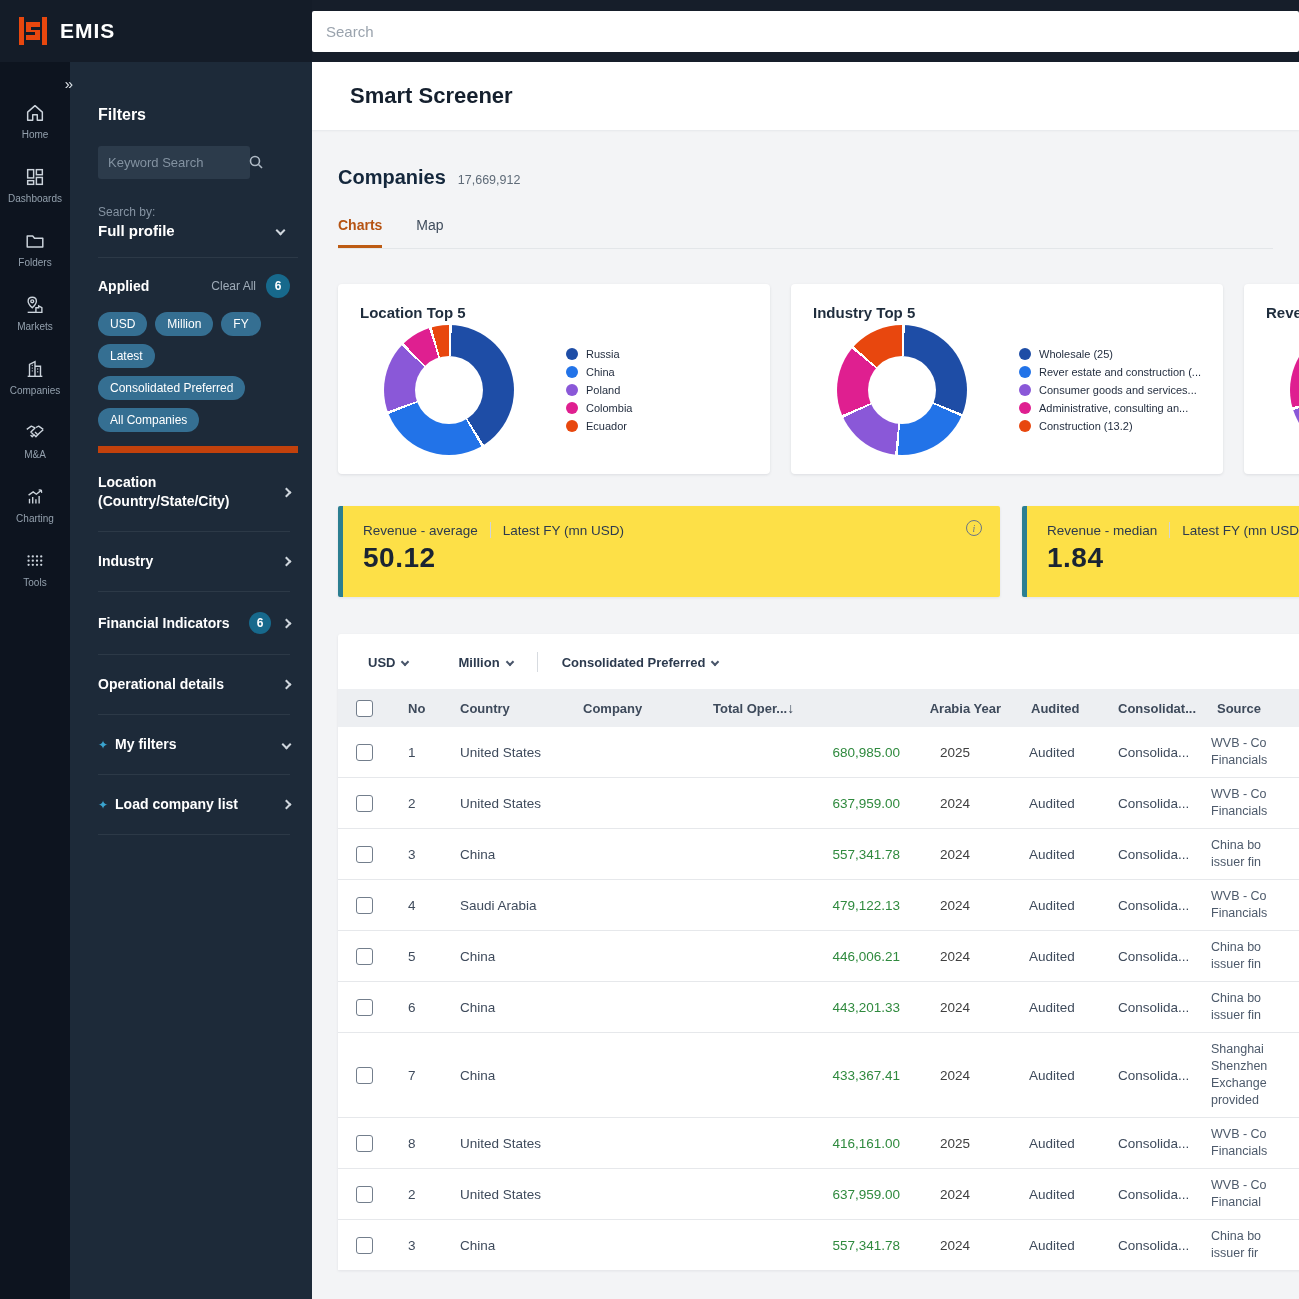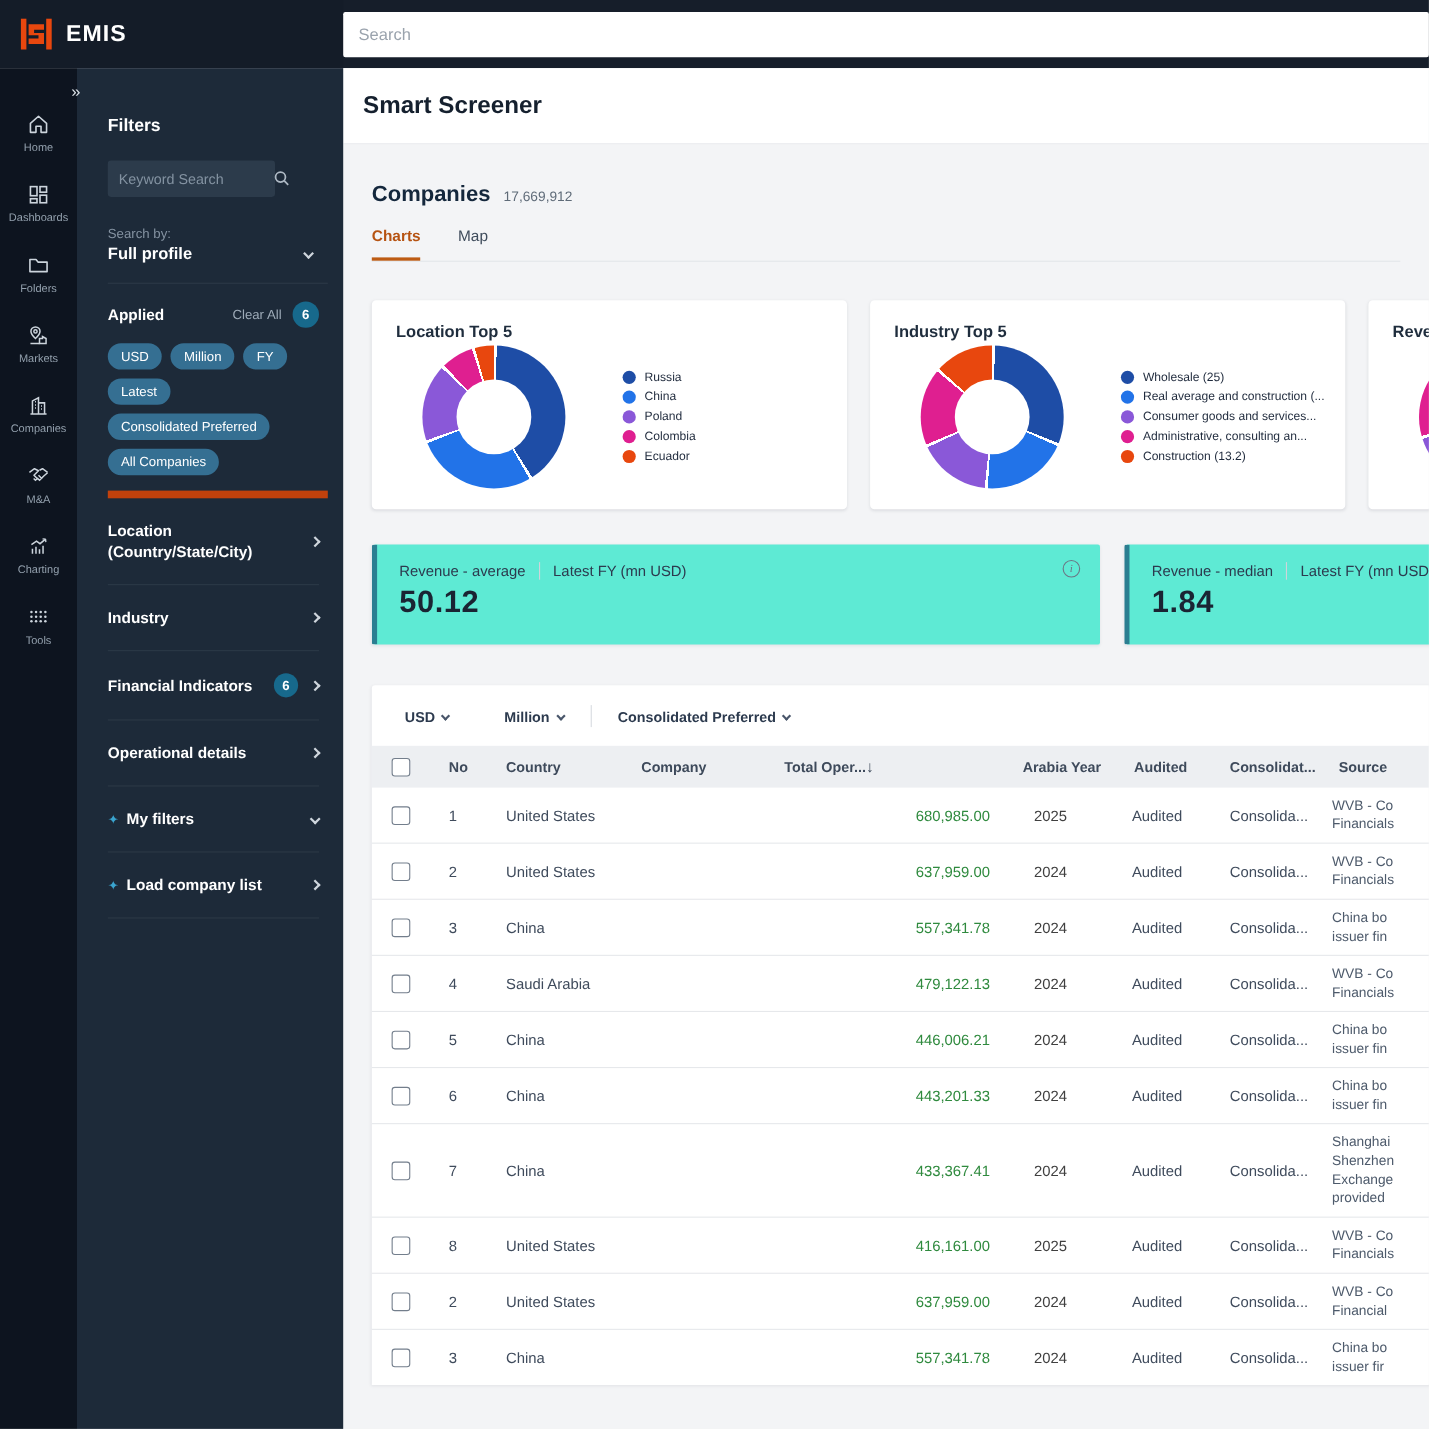--- a/index.html
+++ b/index.html
@@ -49,48 +49,48 @@
     font-size:12px; font-weight:bold; display:flex; align-items:center; justify-content:center; }
   .chips { margin-top:14px; display:flex; flex-wrap:wrap; gap:8px; width:200px; }
   .chip { background:#356f92; color:#fff; font-size:12px; padding:5px 12px; border-radius:12px; cursor:pointer; }
   .fsection { display:flex; align-items:center; width:192px; padding:20px 0; border-bottom:1px solid #2c3947; cursor:pointer; }
   .fsection-label { font-size:14px; font-weight:bold; flex:1; line-height:19px; }
   .fsection .count-badge { width:22px; height:22px; margin-right:12px; }
   .star { color:#3aa4cf; font-size:12px; margin-right:7px; }
 
   
   .main { background:#f3f4f6; overflow:hidden; display:flex; flex-direction:column; }
-  .page-head { background:#fff; height:68px; display:flex; align-items:center; padding-left:18px;
+  .page-head { background:#fff; height:68px; display:flex; align-items:center; padding-left:38px;
     box-shadow:0 1px 2px rgba(20,30,45,.06); }
   .page-title { font-size:22px; font-weight:bold; color:#15202e; }
   .content { flex:1; padding-left:26px; overflow:hidden; }
   .companies-head { margin-top:36px; display:flex; align-items:baseline; gap:12px; }
   .companies-title { font-size:20px; font-weight:bold; color:#14273c; }
   .companies-count { font-size:12.5px; color:#5f6b78; }
-  .tabs { display:flex; gap:34px; margin-top:17px; border-bottom:1px solid #e3e6e9; width:935px; }
+  .tabs { display:flex; gap:34px; margin-top:28px; border-bottom:1px solid #e3e6e9; width:935px; }
   .tab { font-size:14px; padding-bottom:12px; cursor:pointer; color:#3f4c5c; }
   .tab.active { color:#b65312; font-weight:bold; border-bottom:3px solid #bd5b13; }
 
   
   .cards { display:flex; gap:21px; margin-top:35px; width:1400px; }
   .card { background:#fff; border-radius:4px; box-shadow:0 1px 3px rgba(20,30,45,.10);
     width:432px; height:190px; padding:20px 22px; flex:none; }
   .card-title { font-size:15px; font-weight:bold; color:#1f2d3d; }
   .chart-body { display:flex; align-items:center; margin-top:4px; }
   .donut { width:130px; height:130px; border-radius:50%; position:relative; margin-left:24px; flex:none; cursor:pointer; }
   .donut::after { content:""; position:absolute; left:31px; top:31px; width:68px; height:68px;
     border-radius:50%; background:#fff; }
   .legend { margin-left:52px; display:flex; flex-direction:column; gap:6px; }
   .legend-item { display:flex; align-items:center; gap:8px; cursor:pointer; }
   .legend-dot { width:12px; height:12px; border-radius:50%; flex:none; }
   .legend-label { font-size:11px; color:#1f2a3c; white-space:nowrap; }
 
   
   .kpis { display:flex; gap:22px; margin-top:32px; width:1400px; }
-  .kpi { background:#5eead4; width:662px; height:91px; border-left:5px solid #2b7e91; border-radius:2px;
+  .kpi { background:#fde047; width:662px; height:91px; border-left:5px solid #2b7e91; border-radius:2px;
     box-shadow:0 1px 3px rgba(20,30,45,.08); padding:16px 20px 0; position:relative; flex:none; }
   .kpi-head { display:flex; align-items:center; gap:12px; }
   .kpi-title { font-size:13.5px; color:#2c3a4e; }
   .kpi-sep { width:1px; height:16px; background:#cfd4da; }
   .kpi-sub { font-size:13.5px; color:#2c3a4e; }
   .kpi-value { font-size:28px; font-weight:bold; color:#1a2433; margin-top:4px; letter-spacing:.5px; }
   .info-icon { position:absolute; right:18px; top:14px; width:16px; height:16px; border:1.4px solid #6b7685;
     border-radius:50%; color:#6b7685; font-size:10px; font-style:italic; font-family:"Liberation Serif",serif;
     display:flex; align-items:center; justify-content:center; cursor:pointer; }
 
@@ -347,21 +347,21 @@
             <div class="card-title">Industry Top 5</div>
      <div class="chart-body">
        <div class="donut" style="background:conic-gradient(#ffffff 0deg 2.5deg,#1e4da6 2.5deg 111.6deg,#ffffff 111.6deg 114.1deg,#2273e8 114.1deg 183.6deg,#ffffff 183.6deg 186.1deg,#8a58d8 186.1deg 244.8deg,#ffffff 244.8deg 247.3deg,#df1f90 247.3deg 309.6deg,#ffffff 309.6deg 312.1deg,#e8470e 312.1deg 360deg)"></div>
        <div class="legend">
                 <div class="legend-item">
        <span class="legend-dot" style="background:#1e4da6"></span>
        <span class="legend-label">Wholesale (25)</span>
      </div>
                 <div class="legend-item">
        <span class="legend-dot" style="background:#2273e8"></span>
-       <span class="legend-label">Real average and construction (...</span>
+       <span class="legend-label">Rever estate and construction (...</span>
      </div>
                 <div class="legend-item">
        <span class="legend-dot" style="background:#8a58d8"></span>
        <span class="legend-label">Consumer goods and services...</span>
      </div>
                 <div class="legend-item">
        <span class="legend-dot" style="background:#df1f90"></span>
        <span class="legend-label">Administrative, consulting an...</span>
      </div>
                 <div class="legend-item">

